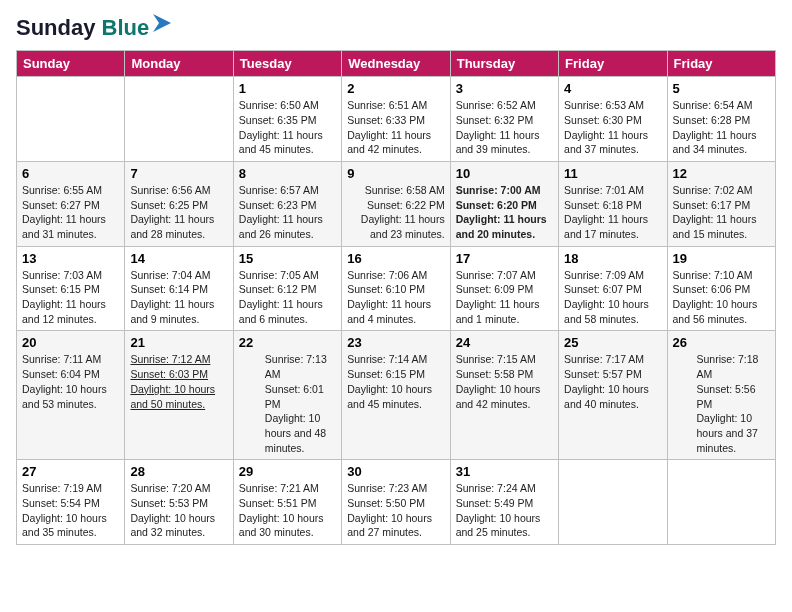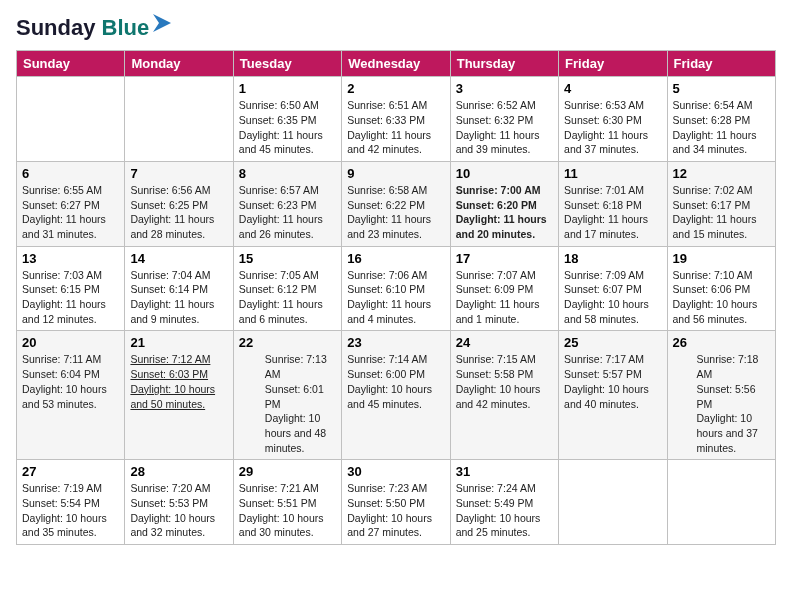--- a/index.html
+++ b/index.html
@@ -160,21 +160,21 @@
 Daylight: 11 hours and 28 minutes.</div>
         </td>
         <td>
           <span class="day-num">8</span>
           <div class="day-info" style="white-space: pre-line;">Sunrise: 6:57 AM
 Sunset: 6:23 PM
 Daylight: 11 hours and 26 minutes.</div>
         </td>
         <td>
           <span class="day-num">9</span>
-          <div class="day-info" style="white-space: pre-line;">Sunrise: 6:58 AM
+          <div class="day-info" style="white-space: pre-line; text-align: right;">Sunrise: 6:58 AM
 Sunset: 6:22 PM
 Daylight: 11 hours and 23 minutes.</div>
         </td>
         <td>
           <span class="day-num">10</span>
           <div class="day-info" style="white-space: pre-line; font-weight: bold;">Sunrise: 7:00 AM
 Sunset: 6:20 PM
 Daylight: 11 hours and 20 minutes.</div>
         </td>
         <td>
@@ -249,21 +249,21 @@
         </td>
         <td>
           <span class="day-num">22</span>
           <div class="day-info" style="white-space: pre-line; margin-left: 26px;">Sunrise: 7:13 AM
 Sunset: 6:01 PM
 Daylight: 10 hours and 48 minutes.</div>
         </td>
         <td>
           <span class="day-num">23</span>
           <div class="day-info" style="white-space: pre-line;">Sunrise: 7:14 AM
-Sunset: 6:00 PM
+Sunset: 6:15 PM
 Daylight: 10 hours and 45 minutes.</div>
         </td>
         <td>
           <span class="day-num">24</span>
           <div class="day-info" style="white-space: pre-line;">Sunrise: 7:15 AM
 Sunset: 5:58 PM
 Daylight: 10 hours and 42 minutes.</div>
         </td>
         <td>
           <span class="day-num">25</span>

